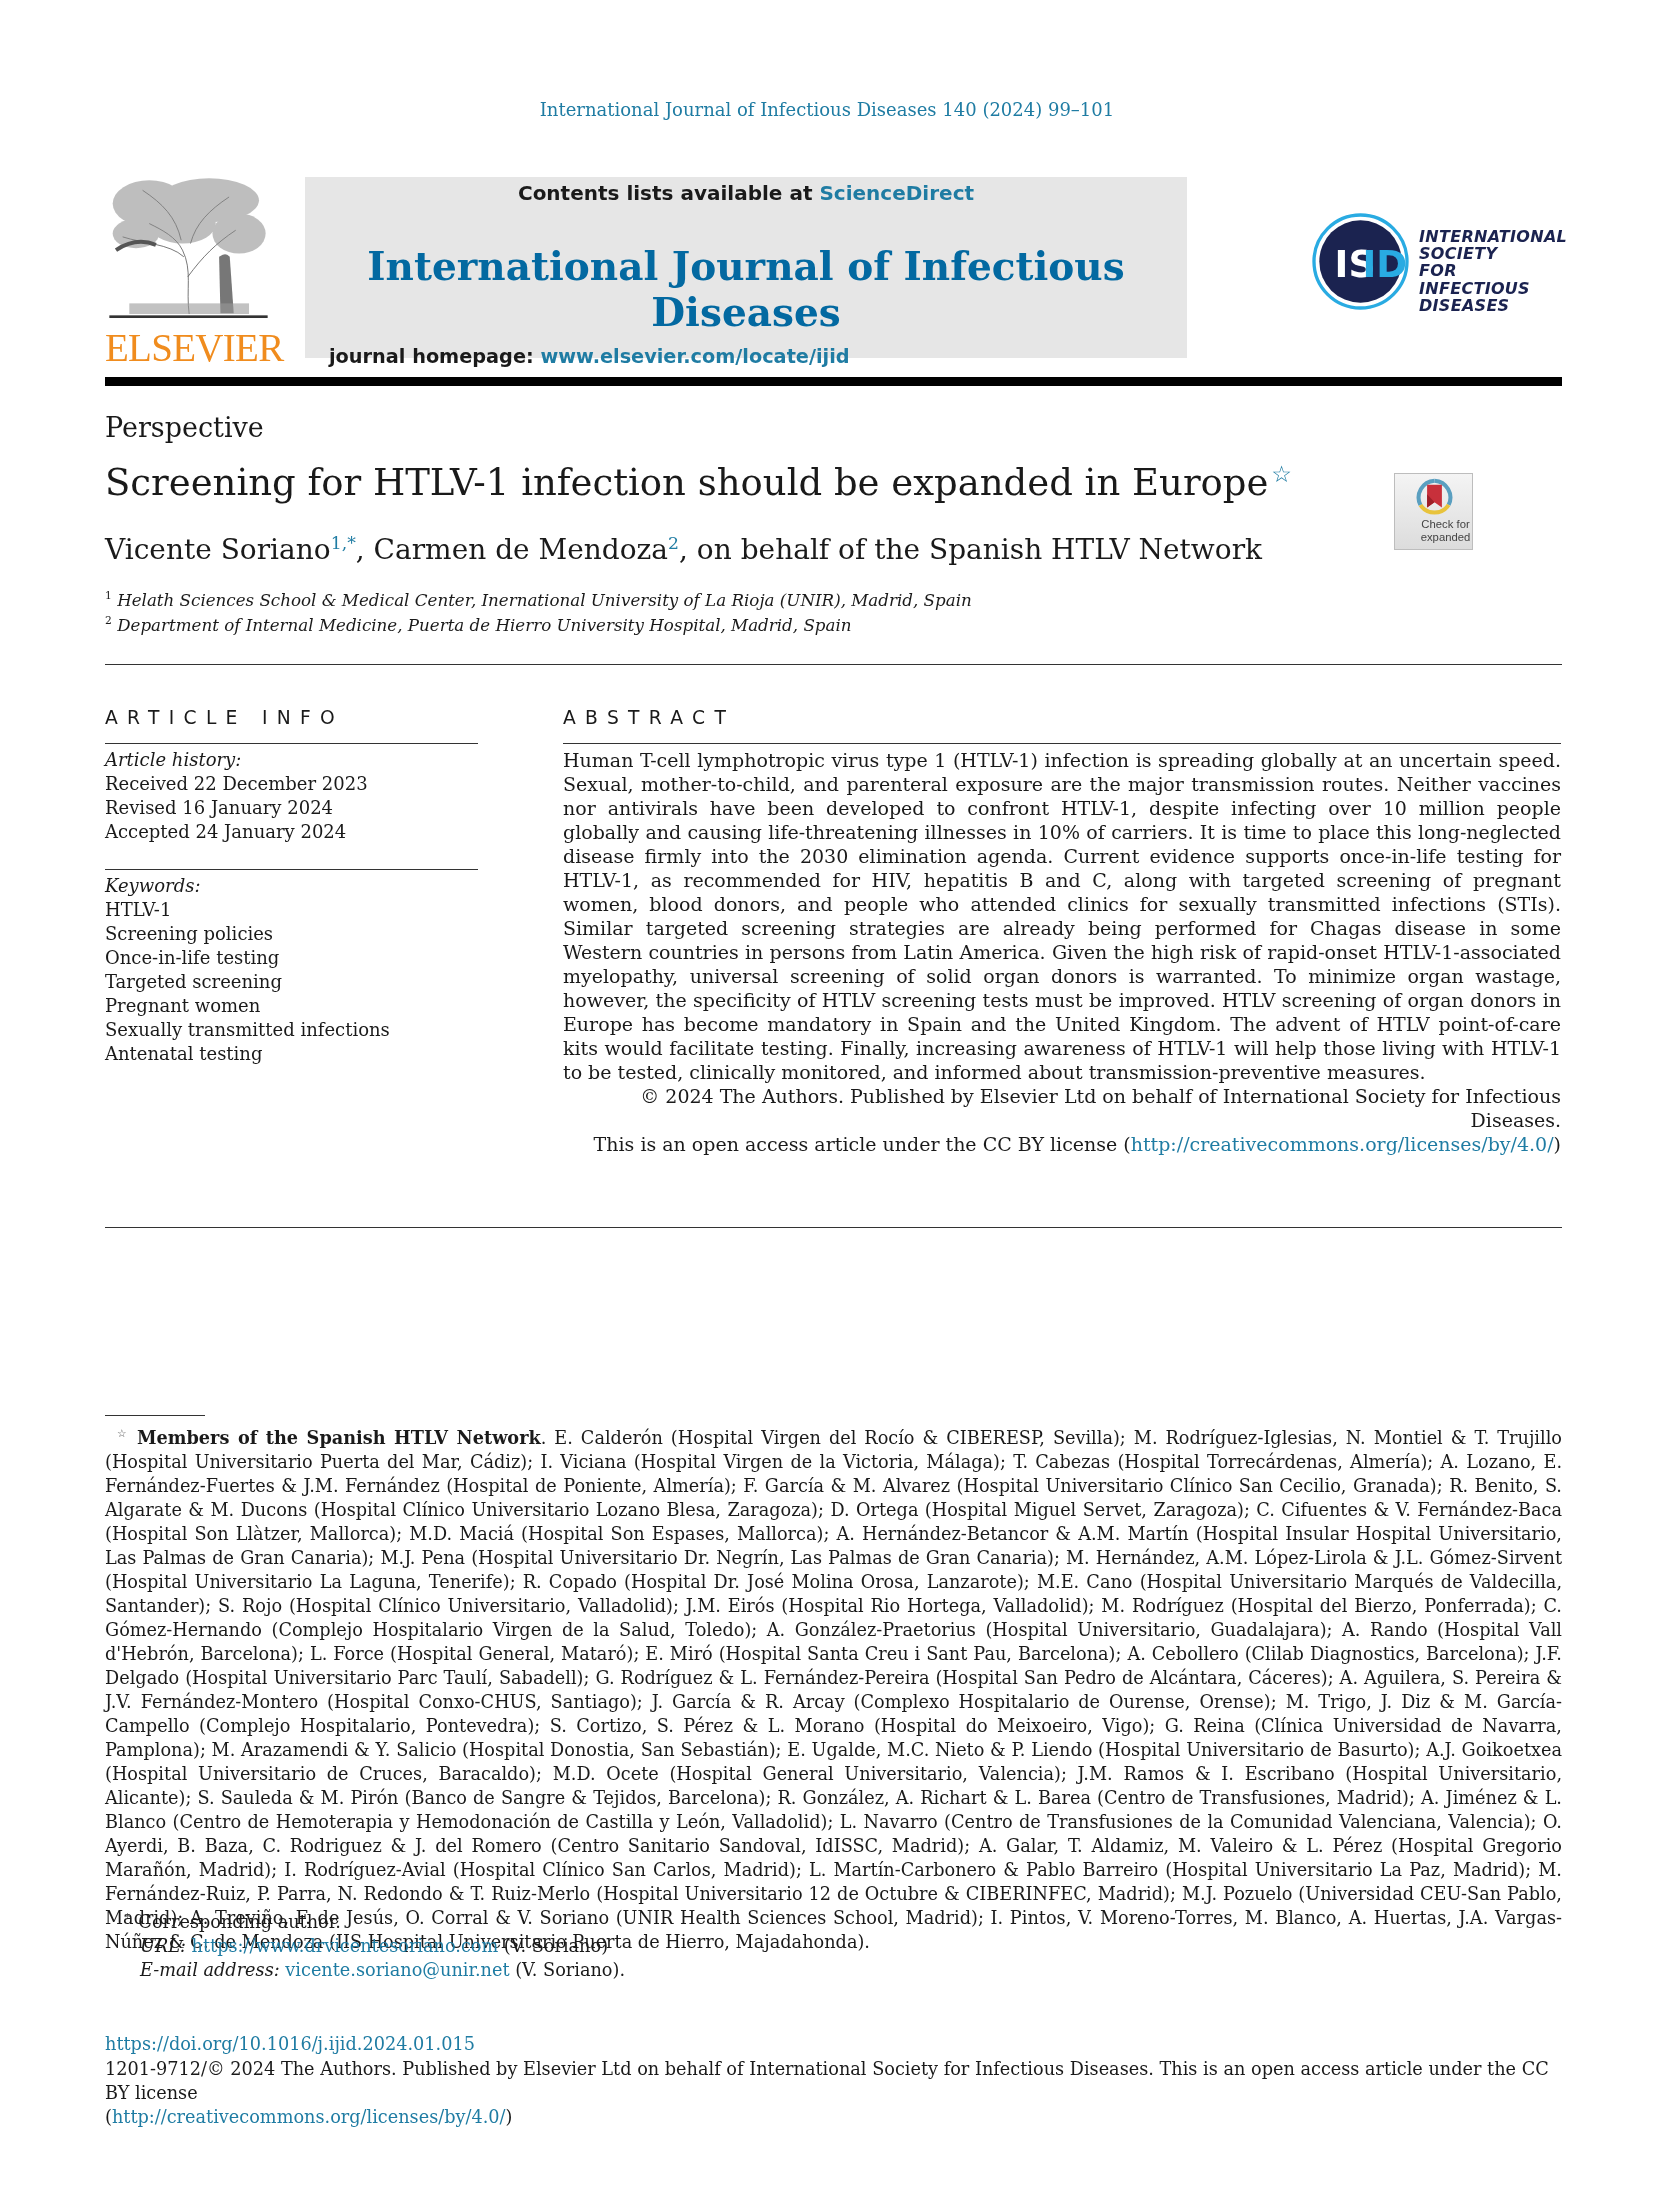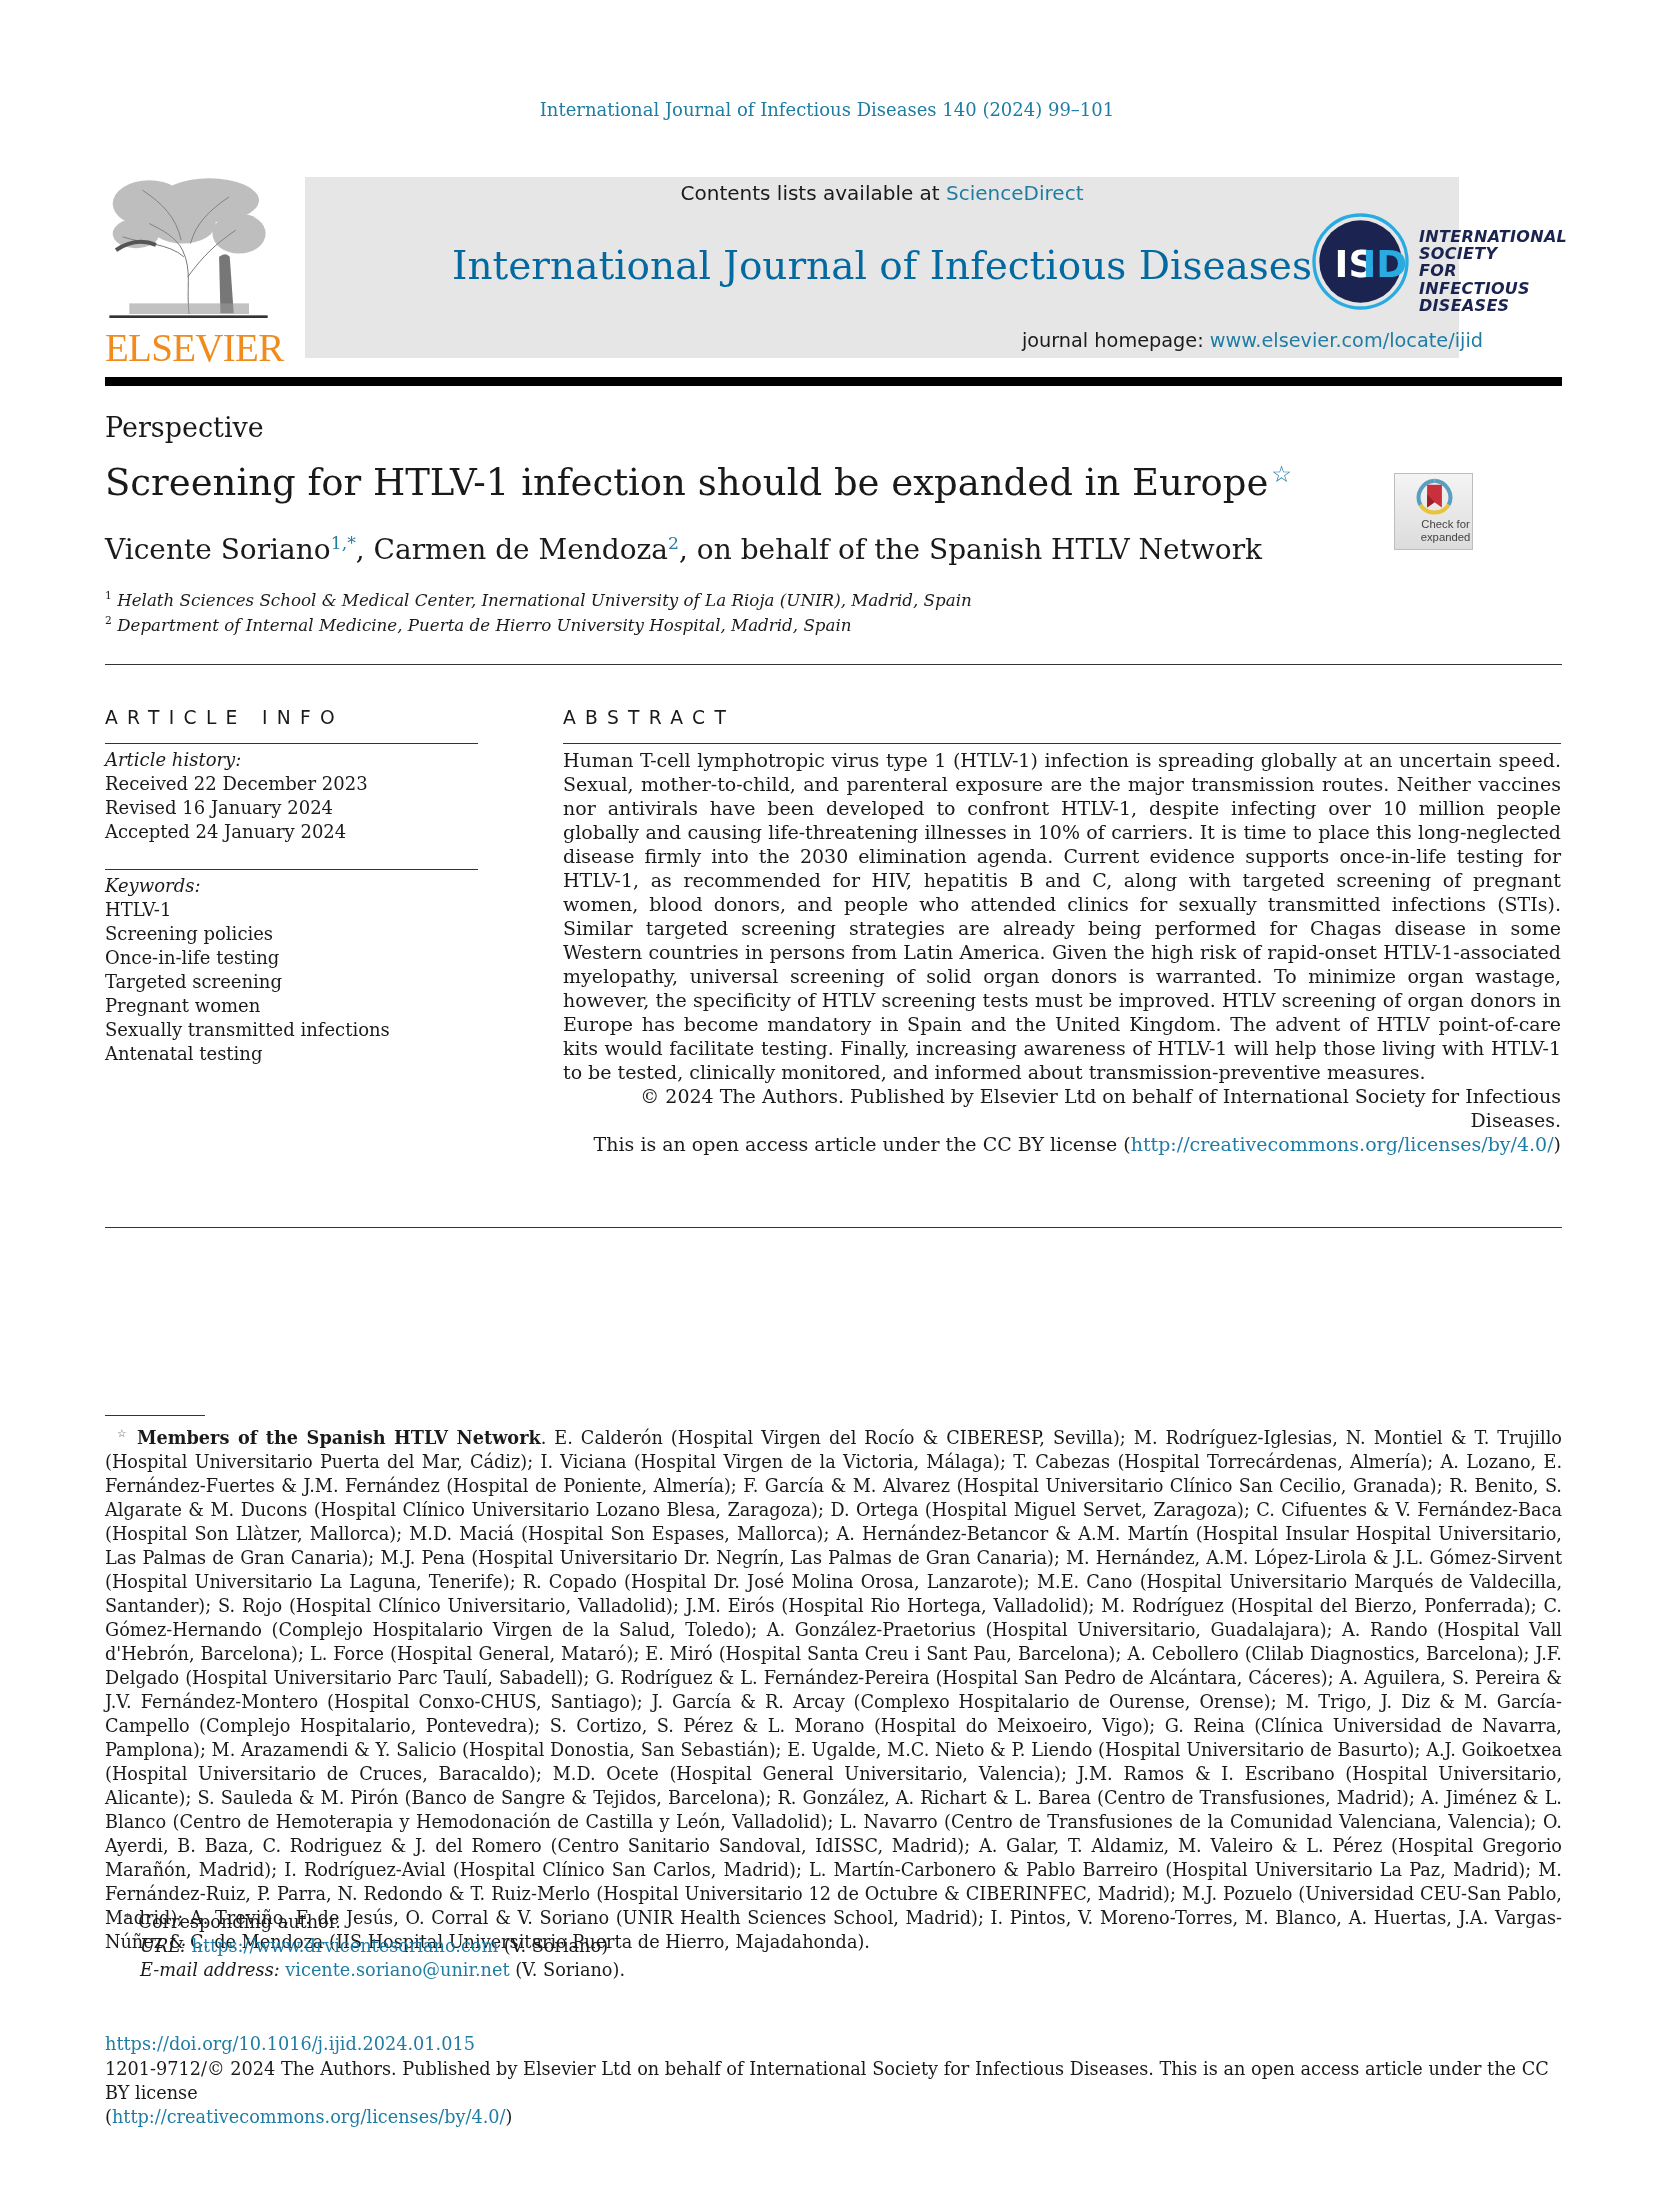--- a/index.html
+++ b/index.html
@@ -8,26 +8,26 @@
   .abs { position:absolute; }
   a, .link { color:#1f7ca3; text-decoration:none; }
 
   #journal-citation { top:99px; left:0; width:1654px; text-align:center; font-size:18px; color:#1f7ca3; }
 
   
   #elsevier-logo { left:105px; top:177px; width:167px; height:185px; }
   #elsevier-tree { position:absolute; left:4px; top:0; width:159px; height:145px; }
   #elsevier-word { position:absolute; left:0; top:148px; width:167px; text-align:center;
                    font-family:"Liberation Serif", serif; font-size:39px; color:#f08c1e; letter-spacing:-0.7px; }
-  #header-box { left:305px; top:177px; width:1154px; height:181px; background:#e6e6e6; }
+  #header-box { left:305px; top:177px; width:882px; height:181px; background:#e6e6e6;font-weight:bold; }
   #contents-line { position:absolute; top:4px; width:100%; text-align:center;
                    font-family:"DejaVu Sans", sans-serif; font-size:20px; color:#1a1a1a; }
   #journal-title { position:absolute; top:66px; width:100%; text-align:center;
                    font-size:39px; color:#0369a1; }
-  #homepage-line { position:absolute; top:152px; width:100%; text-align:right;
+  #homepage-line { position:absolute; top:168px; width:100%; text-align:left;
                    font-family:"DejaVu Sans", sans-serif; font-size:19.3px; color:#1a1a1a;padding-left:24px; }
 
   #isid-logo { left:1312px; top:213px; width:253px; height:97px; }
   #isid-circle { position:absolute; left:0; top:0; width:97px; height:97px; }
   #isid-text { position:absolute; left:107px; top:14.7px; font-family:"DejaVu Sans", sans-serif;
                font-weight:bold; font-size:16px; line-height:17.3px; color:#1b2350; letter-spacing:0.3px;font-style:italic; }
 
   #header-rule { left:105px; top:377px; width:1457px; height:8.7px; background:#000; }
 
   #article-type { left:105px; top:412px; font-size:27px; color:#1a1a1a; }

